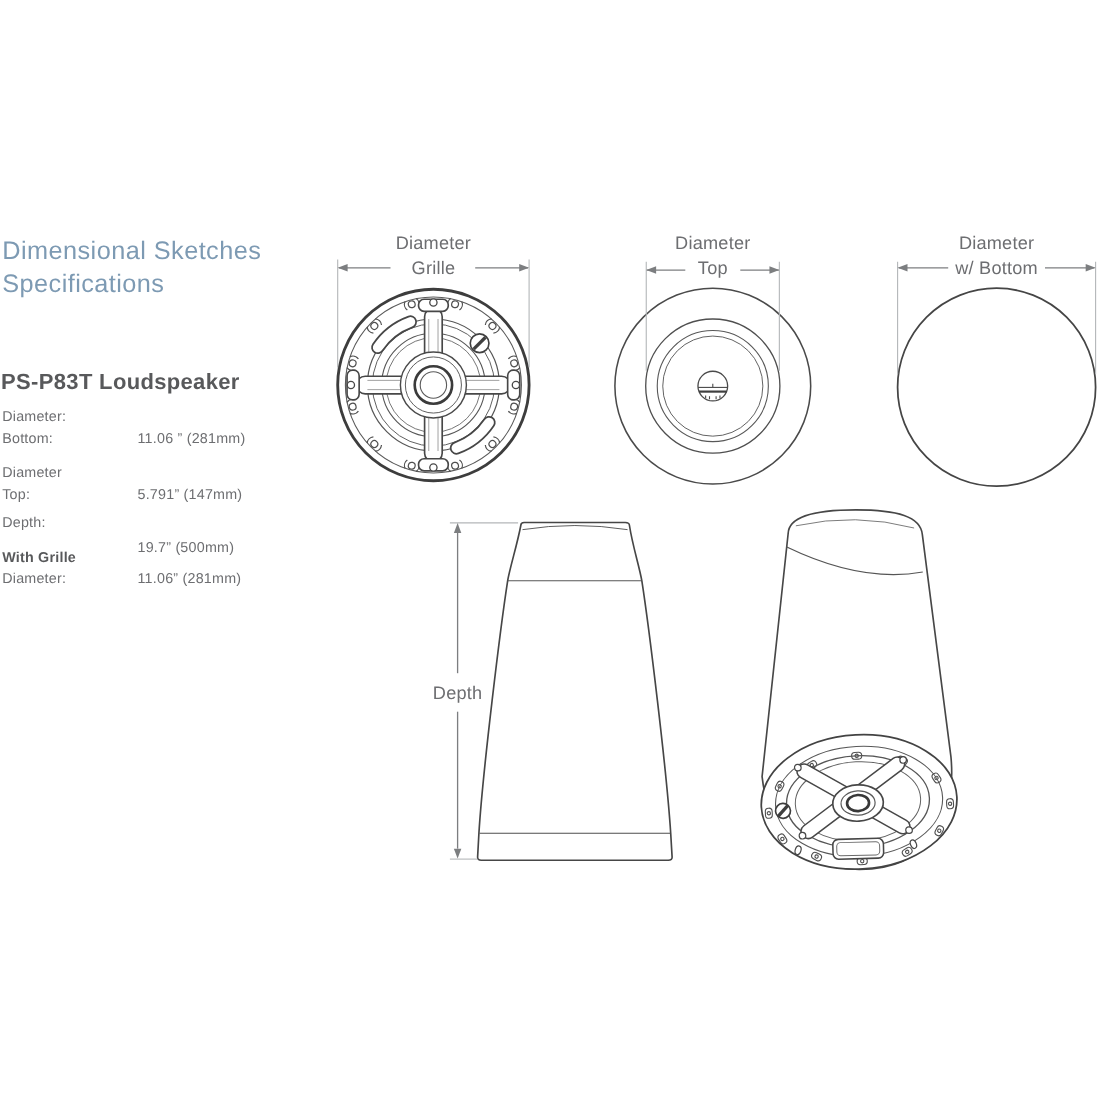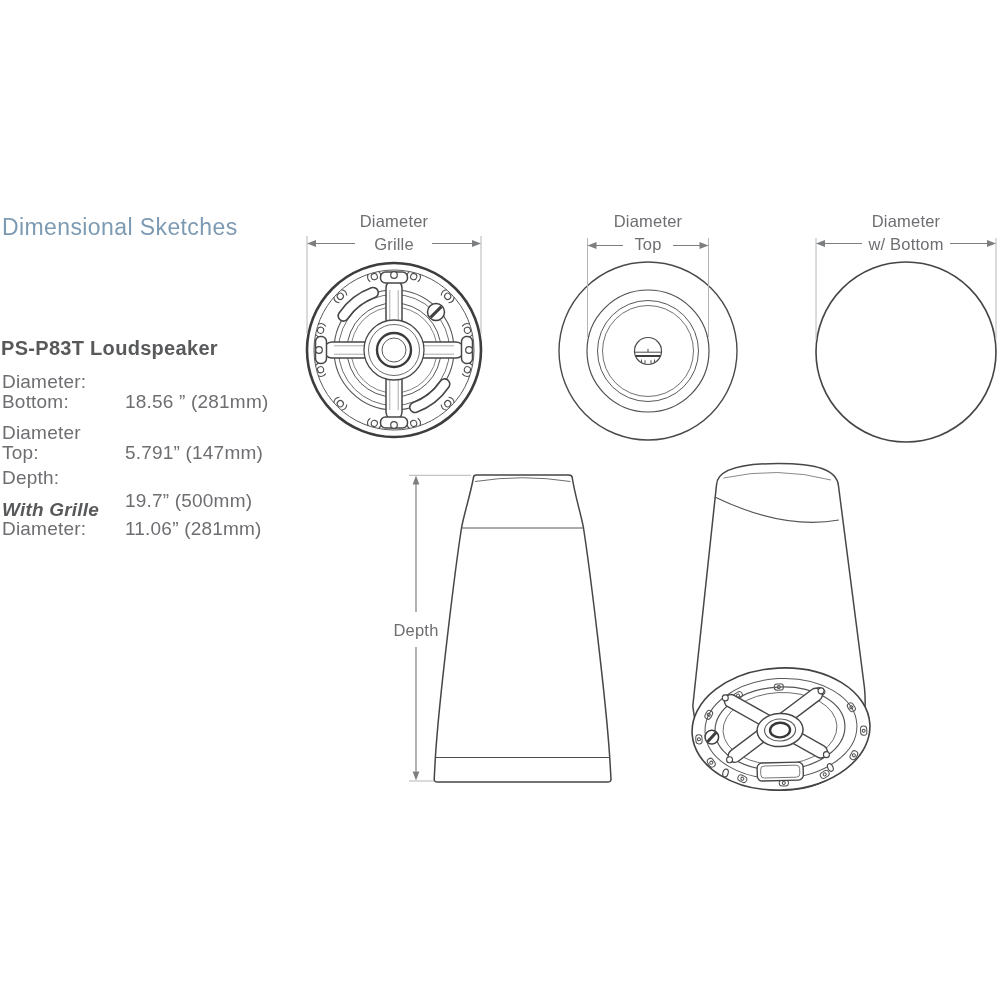--- a/index.html
+++ b/index.html
@@ -12,24 +12,24 @@
   .title{
     position:absolute;left:2px;top:212px;
     font-size:23px;line-height:30px;font-weight:500;letter-spacing:.4px;
     color:var(--c-accent,#7d9ab3);
   }
   .prod{
     position:absolute;left:1px;top:337px;
     font-size:20px;font-weight:700;letter-spacing:.3px;
     color:var(--c-bold_text,#58595b);
   }
-  .sl,.sv{position:absolute;font-size:19px;letter-spacing:.2px;color:var(--c-body_text,#6d6e71);white-space:nowrap;}
+  .sl,.sv{position:absolute;font-size:13px;letter-spacing:.2px;color:var(--c-body_text,#6d6e71);white-space:nowrap;}
   .sl{left:2px;}
   .sv{left:125px;}
-  .sb{font-weight:700;color:var(--c-bold_text,#58595b);font-style:italic;}
+  .sb{font-weight:700;color:var(--c-bold_text,#58595b);}
   .dimlabel{
     position:absolute;transform:translateX(-50%);text-align:center;
     font-size:16.5px;line-height:22.5px;color:var(--c-body_text,#6d6e71);
     letter-spacing:.2px;white-space:nowrap;
   }
   .wit{stroke:#b3b6b8;stroke-width:1;}
   .dim{stroke:#7c7e80;stroke-width:1.2;}
   .dimfill{fill:#7c7e80;}
 </style>
 </head>
@@ -240,27 +240,28 @@
           <ellipse cx="780" cy="730" rx="23" ry="16.5" fill="#ffffff" stroke="#474747" stroke-width="1.5"></ellipse>
           <ellipse cx="780" cy="730" rx="15.5" ry="11" fill="none" stroke="#5a5a5a" stroke-width="1.1"></ellipse>
           <ellipse cx="780" cy="730" rx="10" ry="7.3" fill="none" stroke="#383838" stroke-width="2.4"></ellipse>
         </g>
       </g>
     </g>
   </svg>
 
   <div class="title">
     <div>Dimensional Sketches</div>
+    <div>Specifications</div>
   </div>
 
   <div class="prod">PS-P83T Loudspeaker</div>
 
   <div class="sl" style="top:371px">Diameter:</div>
   <div class="sl" style="top:391px">Bottom:</div>
-  <div class="sv" style="top:391px">18.56 ” (281mm)</div>
+  <div class="sv" style="top:391px">11.06 ” (281mm)</div>
 
   <div class="sl" style="top:422px">Diameter</div>
   <div class="sl" style="top:442px">Top:</div>
   <div class="sv" style="top:442px">5.791” (147mm)</div>
 
   <div class="sl" style="top:467px">Depth:</div>
   <div class="sv" style="top:490px">19.7” (500mm)</div>
 
   <div class="sl sb" style="top:499px">With Grille</div>
   <div class="sl" style="top:518px">Diameter:</div>

